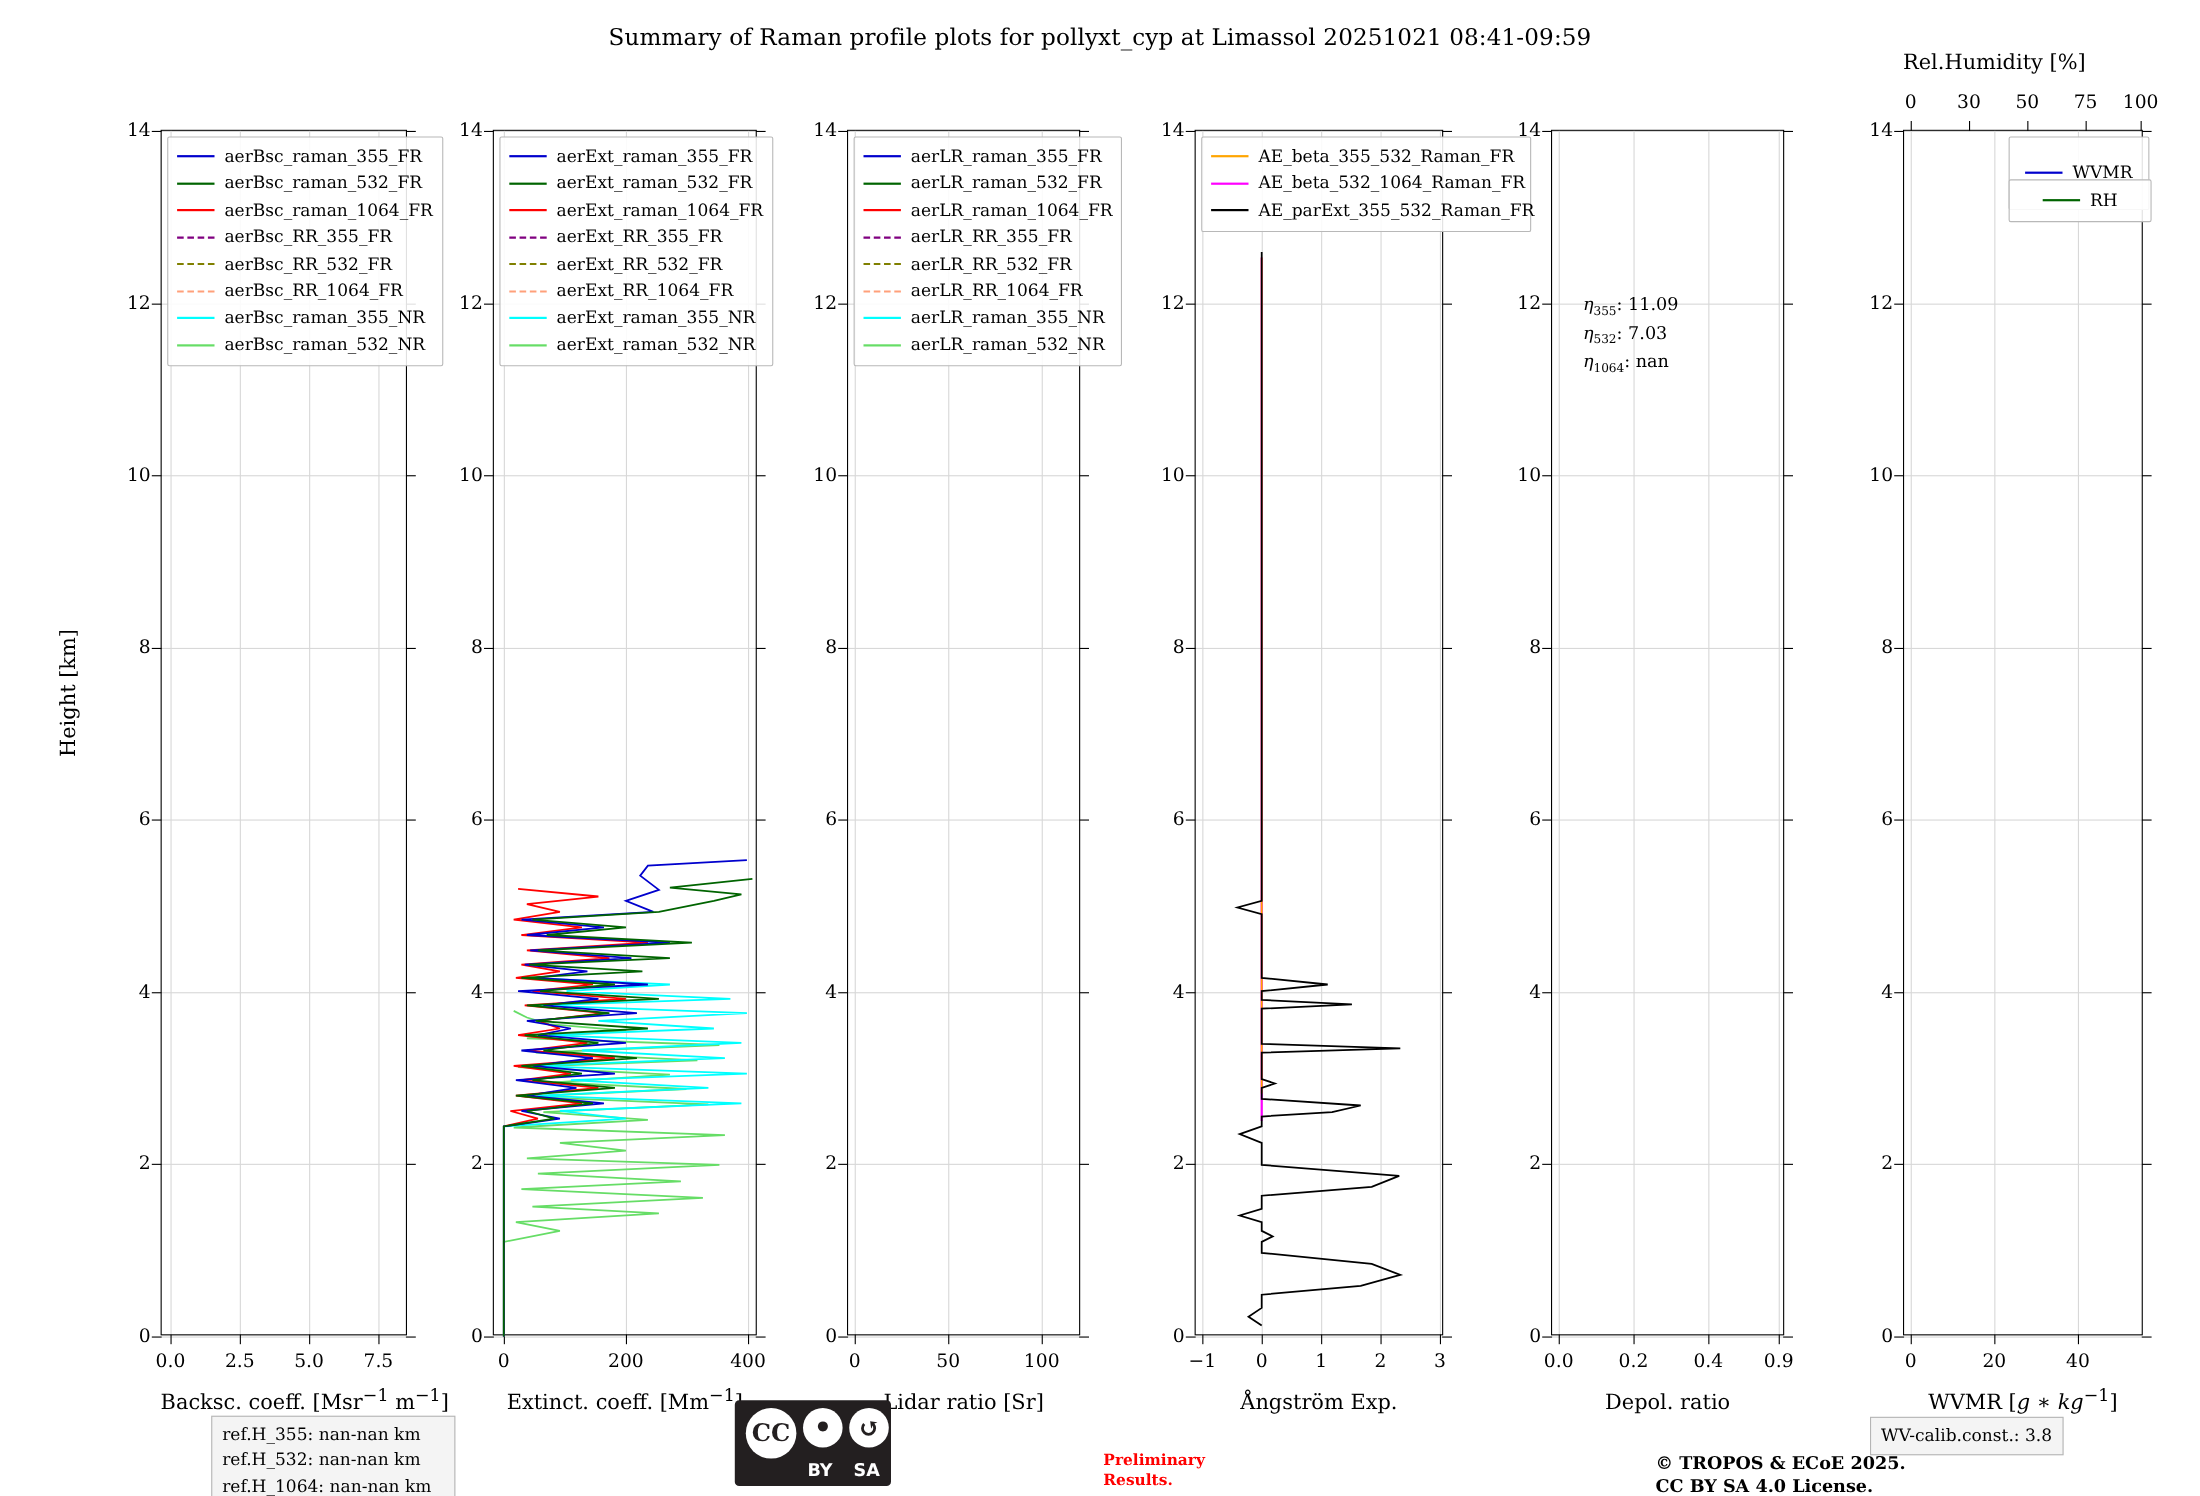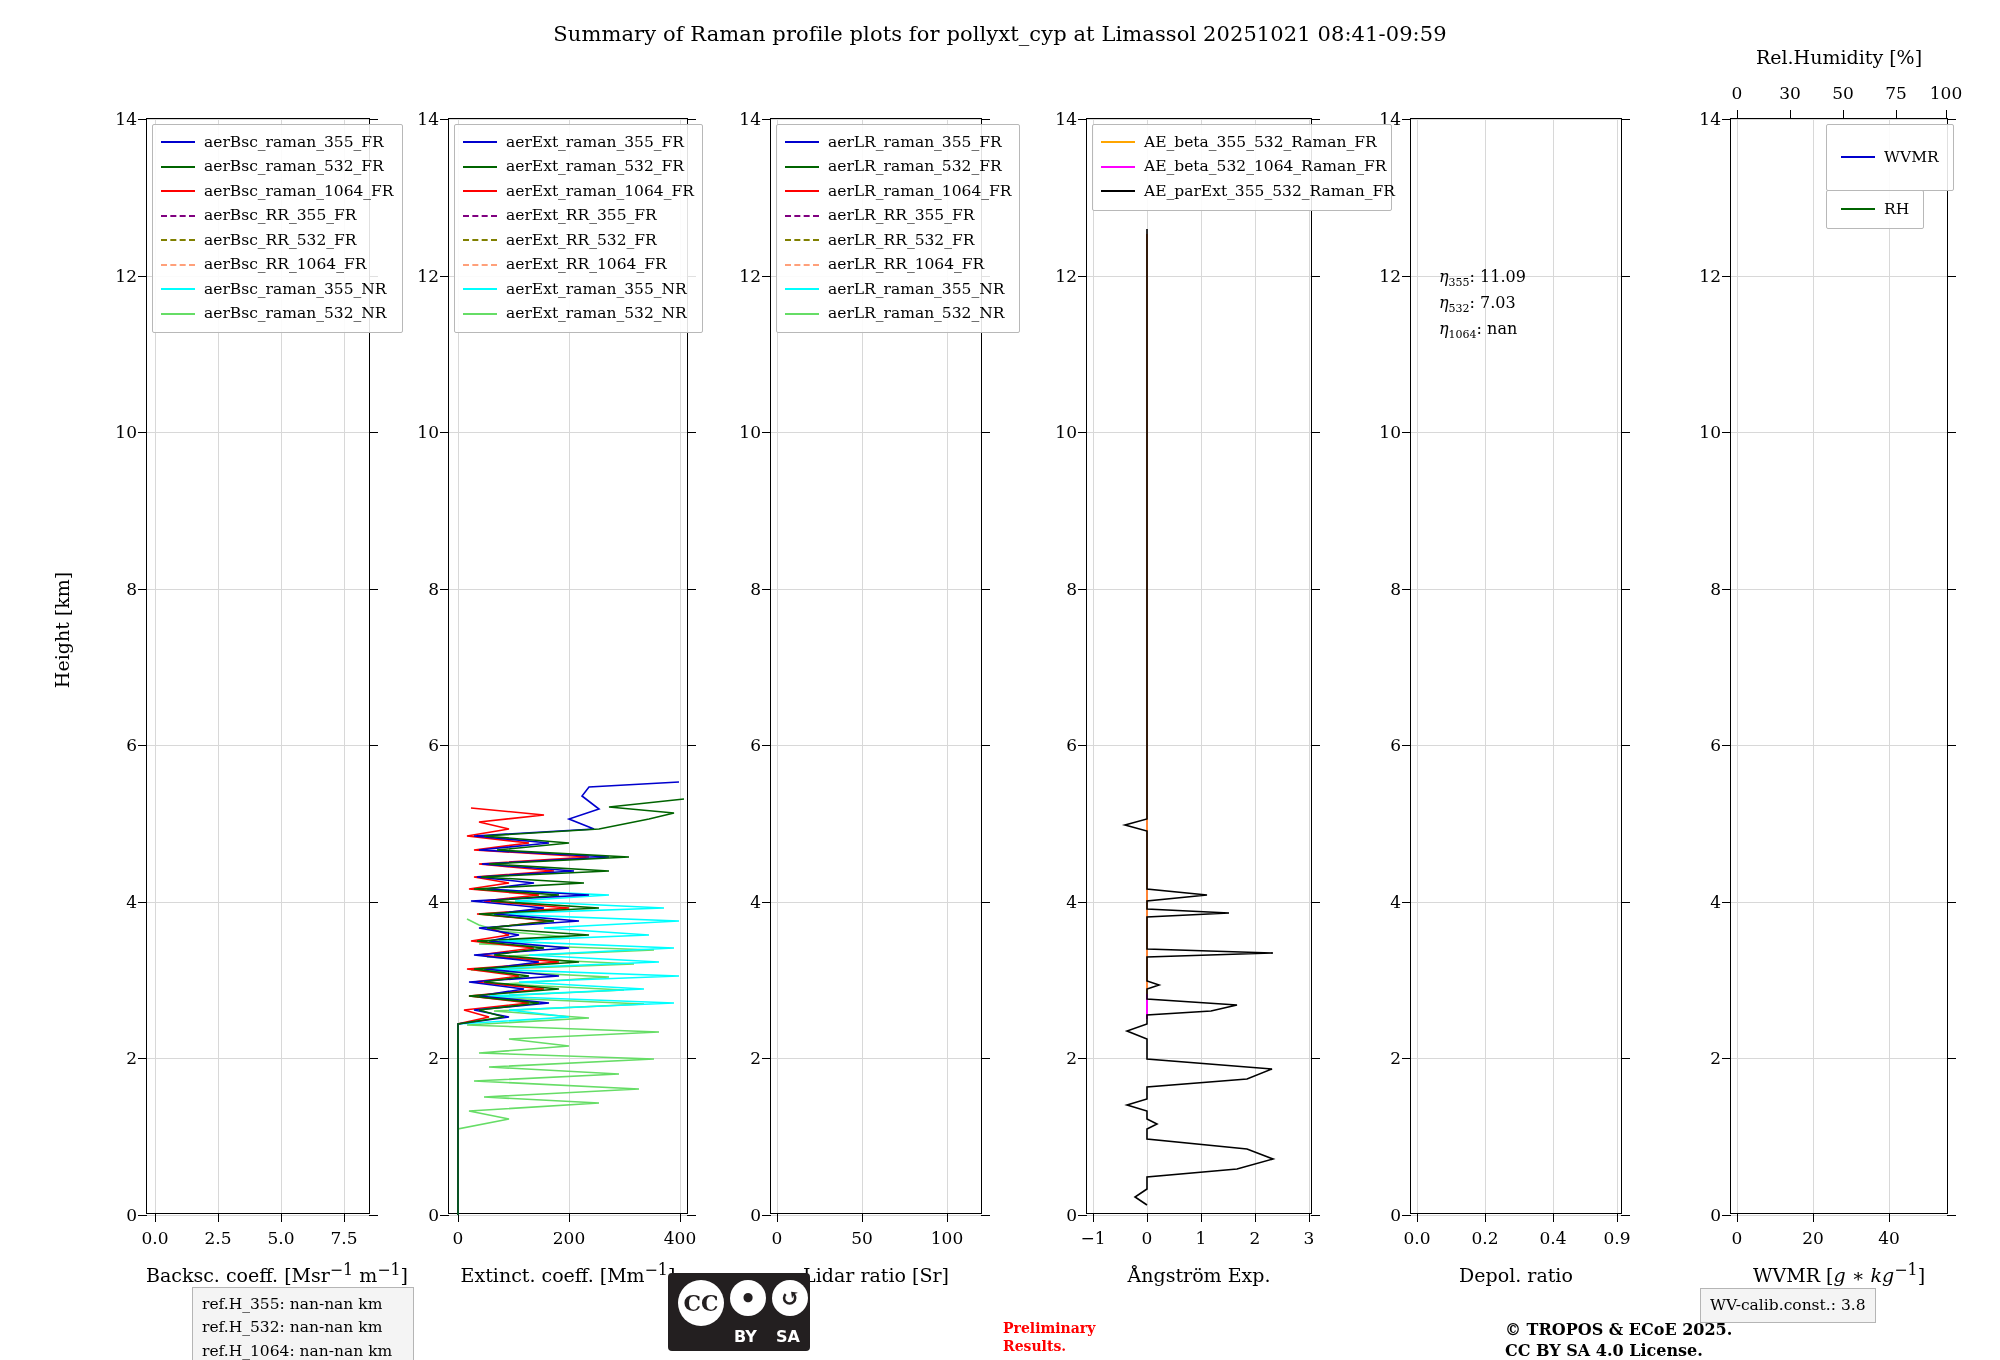--- a/index.html
+++ b/index.html
@@ -23,21 +23,21 @@
   .grid-h{left:0;right:0;height:1px;}
   .grid-v{top:0;bottom:0;width:1px;}
   .tick-l{position:absolute;left:-9px;width:9px;height:1px;background:#000;}
   .tick-r{position:absolute;right:-9px;width:9px;height:1px;background:#000;}
   .tick-b{position:absolute;bottom:-9px;width:1px;height:9px;background:#000;}
   .tick-t{position:absolute;top:-9px;width:1px;height:9px;background:#000;}
   .ylab{position:absolute;left:-58px;width:48px;text-align:right;font-size:17px;line-height:1;transform:translateY(-8px);}
   .xlab{position:absolute;bottom:-34px;font-size:17px;line-height:1;transform:translateX(-50%);white-space:nowrap;}
   .xlab-top{position:absolute;top:-34px;font-size:17px;line-height:1;transform:translateX(-50%);white-space:nowrap;}
   .axtitle{position:absolute;bottom:-72px;left:0;width:100%;text-align:center;font-size:19px;white-space:nowrap;}
-  .axtitle-top{position:absolute;top:-72px;left:0;width:100%;text-align:center;font-size:19px;white-space:nowrap;}
+  .axtitle-top{position:absolute;top:-72px;left:0;width:100%;font-size:19px;white-space:nowrap;}
   #ytitle{
     position:absolute;left:62px;top:630px;font-size:19px;
     transform:rotate(-90deg) translate(-50%,-50%);transform-origin:0 0;white-space:nowrap;
   }
   .legend{
     position:absolute;top:6px;left:6px;background:rgba(255,255,255,.88);
     border:1px solid #b8b8b8;border-radius:2px;padding:5px 8px 6px 8px;
     font-size:15.5px;line-height:1;z-index:8;
   }
   .legend .row{display:flex;align-items:center;height:24.5px;white-space:nowrap;}
@@ -534,21 +534,21 @@
   <div class="axtitle-top">Rel.Humidity [%]</div>
   <div class="axtitle">
     WVMR [<i>g</i> ∗ <i>kg</i><sup>−1</sup>]
   </div>
   <div class="legend" style="left:96px;top:6px;padding:20px 14px">
     <div class="row">
         <span class="swatch" style="border-top:2px solid #0000cd"></span>
         <span>WVMR</span>
       </div>
   </div>
-  <div class="legend" style="left:96px;top:72px;padding:6px 14px">
+  <div class="legend" style="left:96px;top:45px;padding:6px 30px">
     <div class="row">
         <span class="swatch" style="border-top:2px solid #006400"></span>
         <span>RH</span>
       </div>
   </div>
 </div>
 
 <div class="boxnote" style="left:192px;top:1287px;width:202px">
   <div>ref.H_355: nan-nan km</div>
   <div>ref.H_532: nan-nan km</div>

